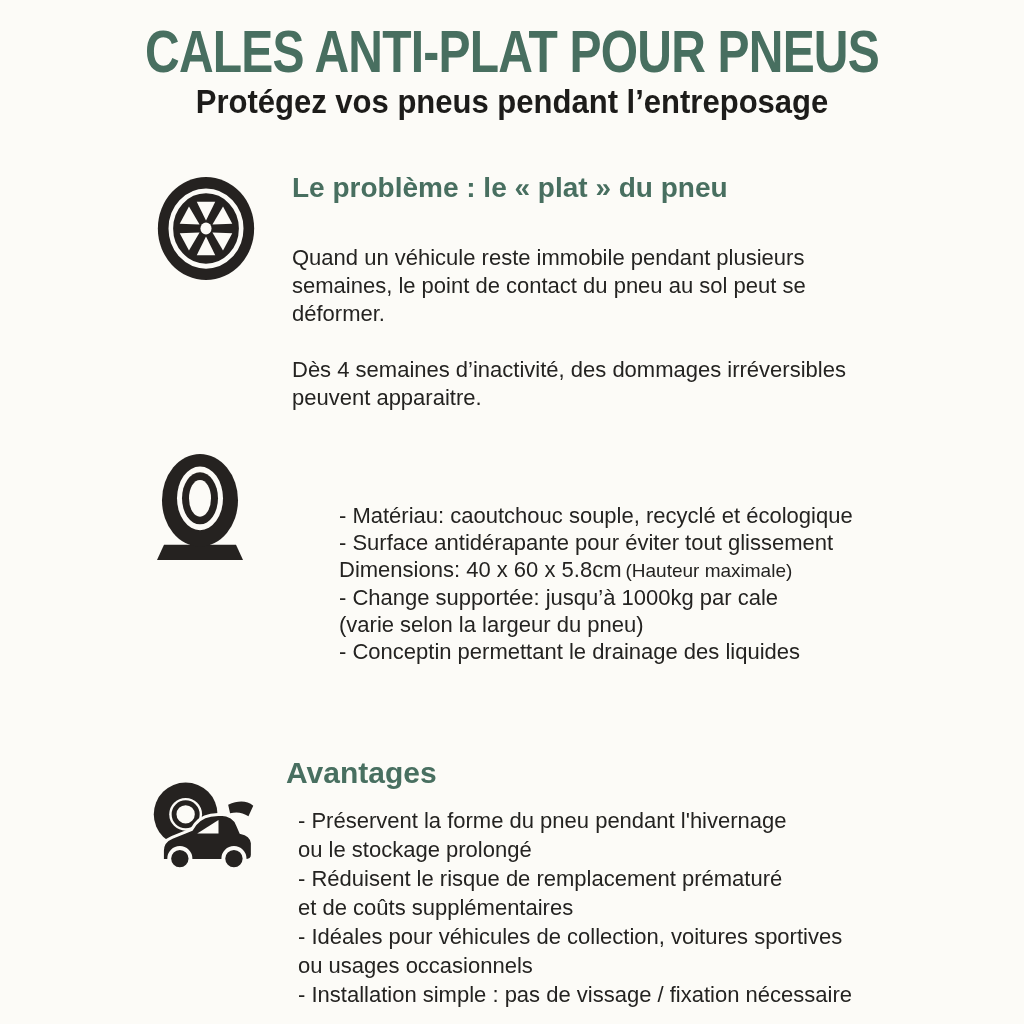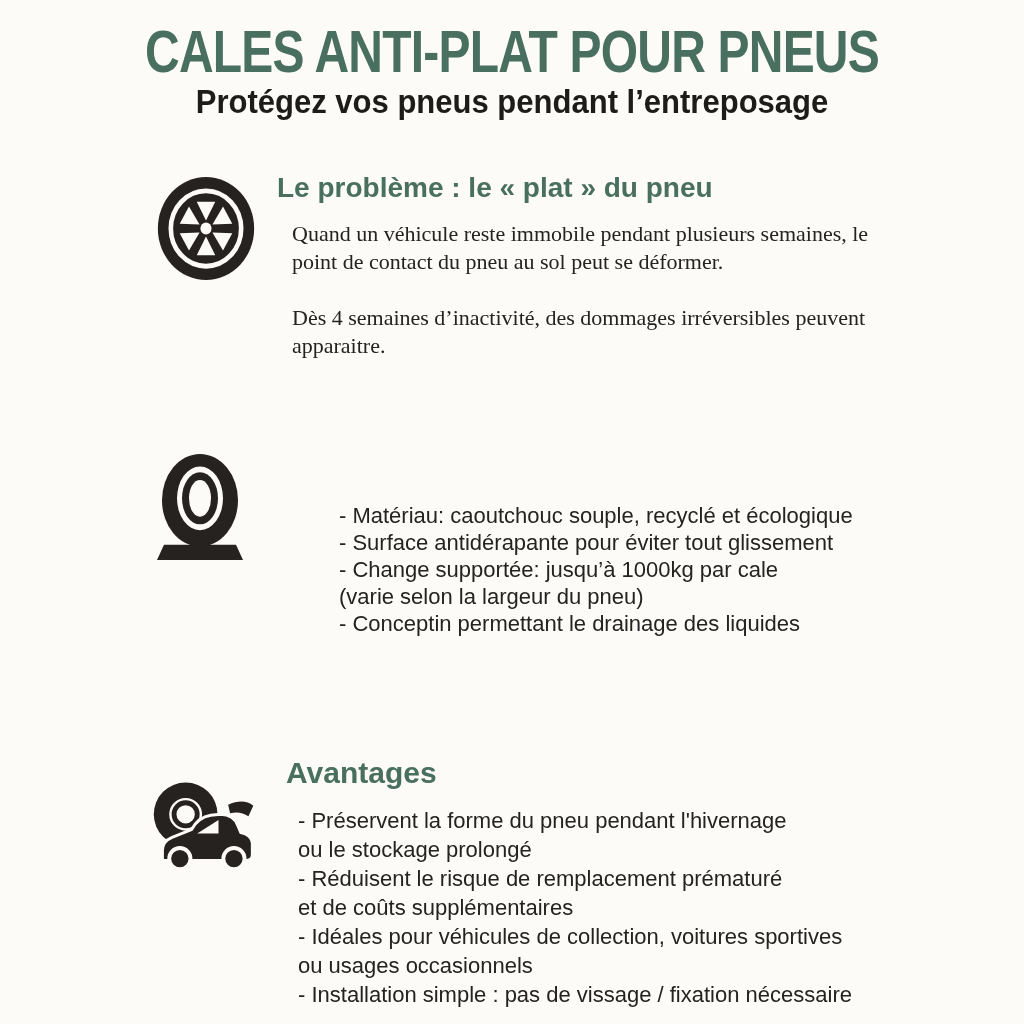--- a/index.html
+++ b/index.html
@@ -34,25 +34,25 @@
     white-space:nowrap;
   }
 
   .sec-heading{
     position:absolute;
     margin:0;
     font-weight:bold;
     color:#486f60;
     white-space:nowrap;
   }
-  #h-probleme{left:277px;top:172px;font-size:28px;}
+  #h-probleme{left:292px;top:172px;font-size:28px;}
   #h-fonctionnement{left:292px;top:444px;font-size:29px;}
   #h-avantages{left:286px;top:756px;font-size:30px;}
 
-  .paras{position:absolute;left:292px;top:220px;width:585px;font-family:Liberation Serif, serif;}
+  .paras{position:absolute;left:292px;top:244px;width:585px;}
   .paras p{margin:0 0 28px 0;font-size:22px;line-height:28px;color:#242321;}
 
   .bullets{position:absolute;}
   #bullets-fonctionnement{left:300px;top:502px;}
   #bullets-fonctionnement .line{font-size:22px;line-height:27px;margin-left:39px;}
   #bullets-avantages{left:298px;top:806px;}
   #bullets-avantages .line{font-size:22px;line-height:29px;}
   .line{white-space:nowrap;color:#242321;}
   .line .note{font-size:19px;margin-left:4px;}
 
@@ -107,20 +107,21 @@
       <polygon points="14,96 86,96 93,112 7,112" fill="#252220"></polygon>
       <ellipse cx="50" cy="50" rx="38" ry="48" fill="#252220"></ellipse>
       <ellipse cx="50" cy="48" rx="23" ry="33" fill="#fcfbf7"></ellipse>
       <ellipse cx="50" cy="48" rx="18" ry="27" fill="#252220"></ellipse>
       <ellipse cx="50" cy="48" rx="11" ry="19" fill="#fcfbf7"></ellipse>
     </svg>
   </span>
   <div class="bullets" id="bullets-fonctionnement">
     <div class="line"><span>- Matériau: caoutchouc souple, recyclé et écologique</span></div>
     <div class="line"><span>- Surface antidérapante pour éviter tout glissement</span></div>
+    <div class="line"><span>Dimensions: 40 x 60 x 5.8cm</span><span class="note">(Hauteur maximale)</span></div>
     <div class="line"><span>- Change supportée: jusqu’à 1000kg par cale</span></div>
     <div class="line"><span>(varie selon la largeur du pneu)</span></div>
     <div class="line"><span>- Conceptin permettant le drainage des liquides</span></div>
   </div>
 
   <span class="icon" id="icon-car">
     <svg viewBox="0 0 118 104" width="114" height="100" preserveAspectRatio="none">
       <circle cx="40" cy="44" r="33" fill="#252220"></circle>
       <circle cx="40" cy="44" r="17" fill="#fcfbf7"></circle>
       <circle cx="40" cy="44" r="12" fill="none" stroke="#252220" stroke-width="5"></circle>

